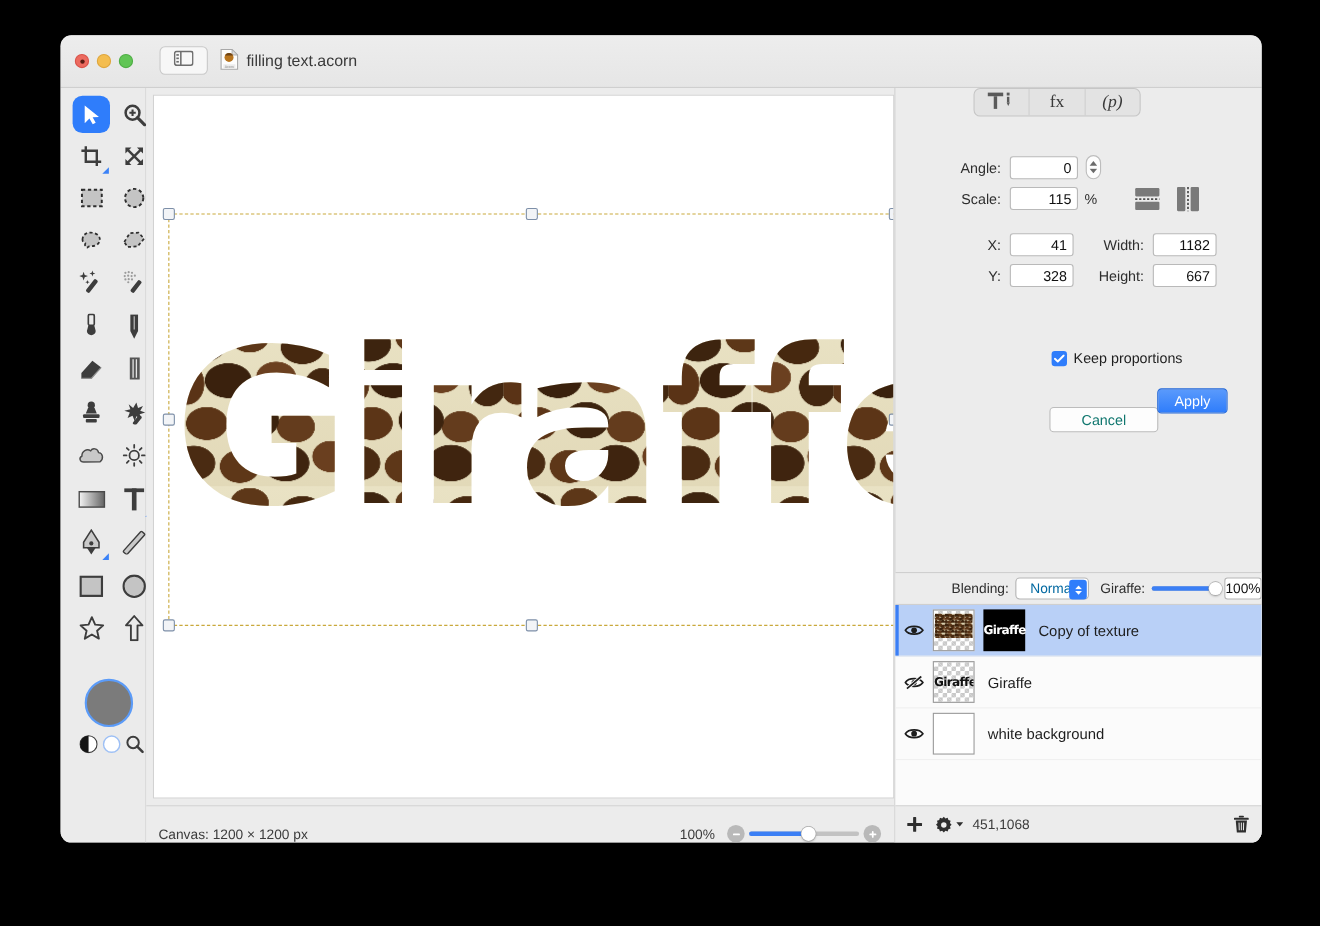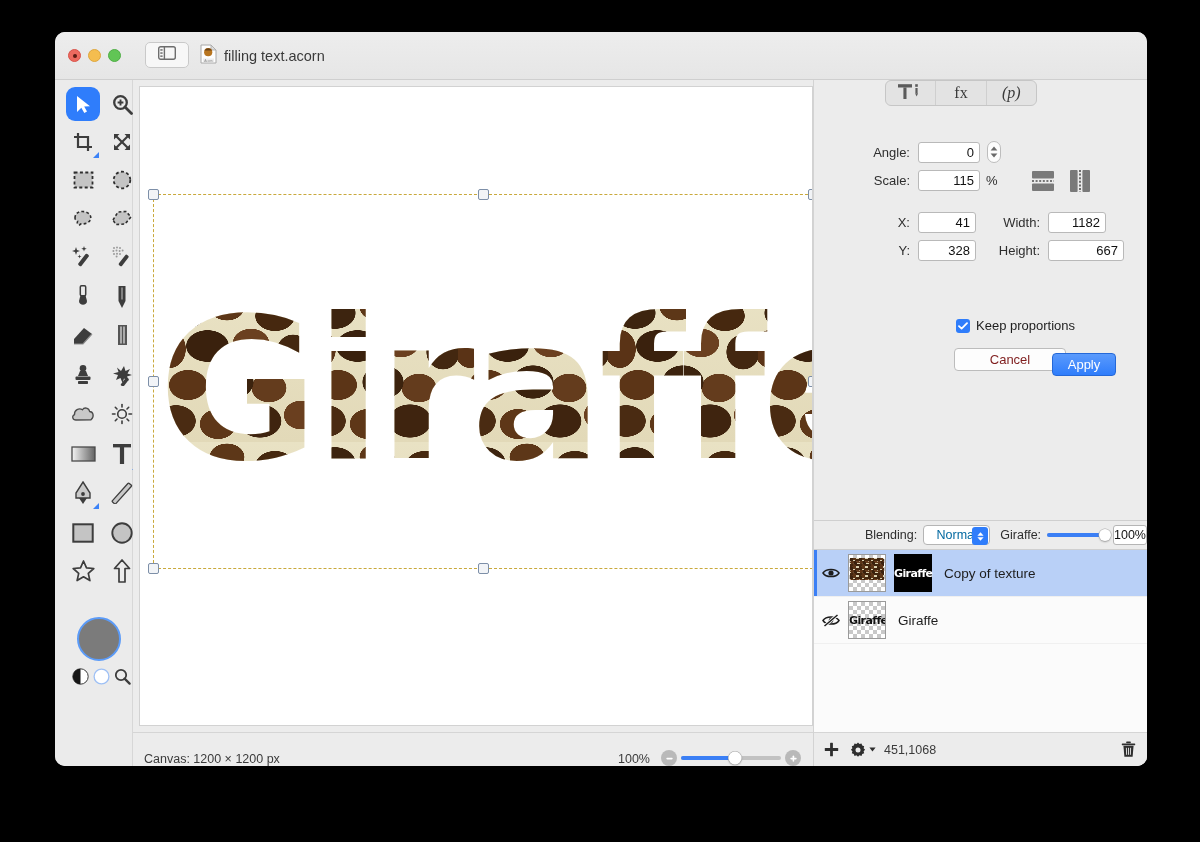--- a/index.html
+++ b/index.html
@@ -158,22 +158,22 @@
   .stepper { width: 14px; height: 22px; border: 1px solid #bdbdbd;
     border-radius: 7px; background: #fdfdfd;
     display: flex; flex-direction: column; align-items: center;
     justify-content: center; gap: 2px; }
   #keep-row { position: absolute; left: 142px; top: 238px;
     display: flex; align-items: center; gap: 6px; }
   .chk { width: 14px; height: 14px; border-radius: 3px; background: #2f7dfb;
      display: flex; align-items: center; justify-content: center; }
   .btn { height: 23px; border-radius: 4px; font-size: 13px;
     display: flex; align-items: center; justify-content: center; }
-  #cancel-btn { position: absolute; left: 140px; top: 268px; width: 112px;
-    background: #fdfdfd; border: 1px solid #bcbcbc; color: #7f1d1d; }
+  #cancel-btn { position: absolute; left: 140px; top: 290px; width: 99px;
+    background: #fdfdfd; border: 1px solid #bcbcbc; color: #0f766e; }
   #apply-btn { position: absolute; left: 238px; top: 273px; width: 64px;
     background: linear-gradient(#5a9afc,#2f7dfb); border: 1px solid #2468d8;
     color: #fff; }
 
   
   #layers-head {
     position: absolute; left: 0; right: 0; top: 440px; height: 30px;
     background: #ececec; border-top: 1px solid #cfcfcf; border-bottom: 1px solid #cfcfcf;
     display: flex; align-items: center; padding-left: 42px;
   }
@@ -643,21 +643,21 @@
       <span class="lbl" style="width:49px;">Width:</span>
       <span class="fld" style="width:58px; margin-left:8px;">1182</span>
     </div>
 
     <div class="row" style="left:44px; top:160px;">
       <span class="lbl" style="width:52px;">Y:</span>
       <span class="fld" style="width:58px; margin-left:8px;">328</span>
     </div>
     <div class="row" style="left:177px; top:160px;">
       <span class="lbl" style="width:49px;">Height:</span>
-      <span class="fld" style="width:76px; margin-left:8px;">667</span>
+      <span class="fld" style="width:58px; margin-left:8px;">667</span>
     </div>
 
     <div id="keep-row">
       <span class="chk">
         <svg width="10" height="8" viewBox="0 0 10 8">
             <path d="M1 4.2 L3.6 6.6 L9 1.2" fill="none" stroke="#fff" stroke-width="1.8" stroke-linecap="round" stroke-linejoin="round"></path>
           </svg>
       </span>
       <span style="font-size:13px;color:#1e1e1e;">Keep proportions</span>
     </div>
@@ -724,20 +724,30 @@
             <line x1="2.5" y1="12" x2="15.5" y2="1" stroke="#fbfbfb" stroke-width="3.2"></line>
             <line x1="2.5" y1="12" x2="15.5" y2="1" stroke="#1d1d1d" stroke-width="1.5"></line>
           </svg>
         </span>
         <span class="thumb checker">
           <span class="thumb-txt" style="color:#111;">Giraffe</span>
         </span>
         <span class="layer-name">Giraffe</span>
       </div>
 
+      <div class="layer-row">
+        <span class="eye">
+          <svg width="18" height="12" viewBox="0 0 18 12">
+            <path d="M1 6 C4 1.3 14 1.3 17 6 C14 10.7 4 10.7 1 6 Z" fill="none" stroke="#1d1d1d" stroke-width="1.5"></path>
+            <circle cx="9" cy="6" r="2.6" fill="#1d1d1d"></circle>
+          </svg>
+        </span>
+        <span class="thumb" style="background:#fff;"></span>
+        <span class="layer-name">white background</span>
+      </div>
     </div>
 
     <div id="layer-footer">
       <span style="margin-left:10px;display:flex;">
         <svg width="15" height="15" viewBox="0 0 15 15">
           <rect x="6.1" y="0.8" width="2.8" height="13.4" rx="0.5" fill="#2e2e2e"></rect>
           <rect x="0.8" y="6.1" width="13.4" height="2.8" rx="0.5" fill="#2e2e2e"></rect>
         </svg>
       </span>
       <span style="margin-left:11px;display:flex;align-items:center;gap:3px;">

